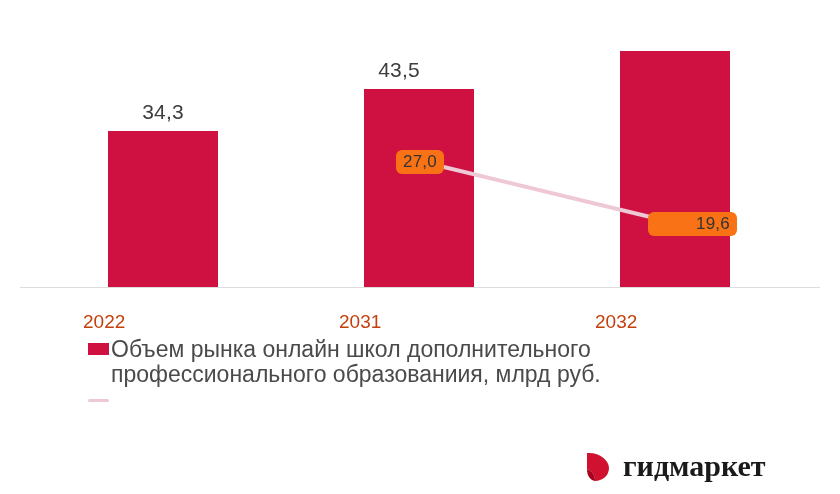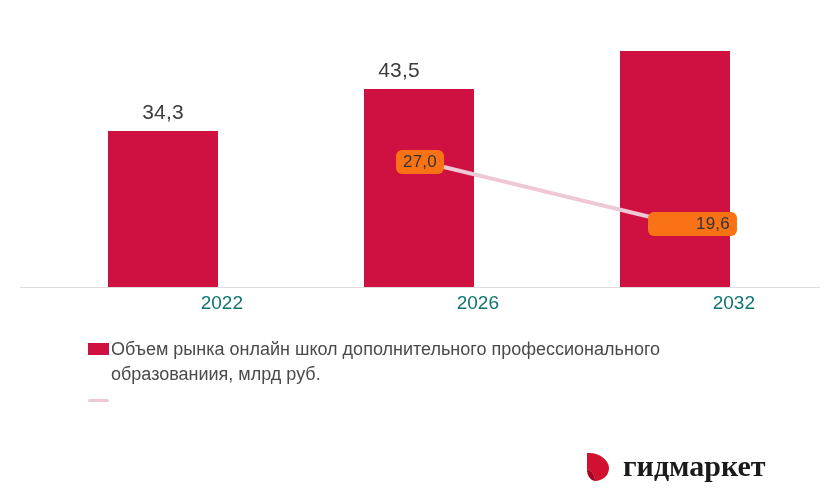--- a/index.html
+++ b/index.html
@@ -82,24 +82,24 @@
     letter-spacing: .2px;
     white-space: nowrap;
   }
   .ll-1 { left: 396px; top: 150px; }
   .ll-2 { left: 648px; top: 212px; padding-left: 48px; }
 
   
   .cat-label {
     position: absolute;
     width: 160px;
-    text-align: right;
+    text-align: left;
     font-size: 19px;
-    color: #0f766e;
-    top: 292px;
+    color: #c2410c;
+    top: 311px;
   }
   .cat-1 { left: 83px;  }
   .cat-2 { left: 339px; }
   .cat-3 { left: 595px; }
 
   
   .legend {
     position: absolute;
     left: 88px;
     top: 337px;
@@ -121,21 +121,21 @@
   .legend-swatch-line {
     flex: 0 0 auto;
     width: 21px;
     height: 3px;
     background: #EFC8D5;
     margin-top: 11px;
     margin-right: 2px;
     border-radius: 2px;
   }
   .legend-text {
-    font-size: 18px;
+    font-size: 23px;
     line-height: 25px;
     color: #4a4a4a;
     max-width: 655px;
   }
   .legend-row-2 { margin-top: 1px; }
 
   
   .brand {
     position: absolute;
     left: 583px;
@@ -176,21 +176,21 @@
       <polyline points="419,161 675,223" fill="none" stroke="#EFC8D5" stroke-width="4" stroke-linecap="round" stroke-linejoin="round"></polyline>
     </svg>
 
     <div class="line-label ll-1">27,0</div>
     <div class="line-label ll-2">19,6</div>
 
     <div class="axis-line"></div>
   </div>
 
   <div class="cat-label cat-1">2022</div>
-  <div class="cat-label cat-2">2026</div>
+  <div class="cat-label cat-2">2031</div>
   <div class="cat-label cat-3">2032</div>
 
   <div class="legend">
     <div class="legend-row">
       <span class="legend-swatch-bar"></span>
       <span class="legend-text">Объем рынка онлайн школ дополнительного профессионального образованиия, млрд руб.</span>
     </div>
     <div class="legend-row legend-row-2">
       <span class="legend-swatch-line"></span>
     </div>

